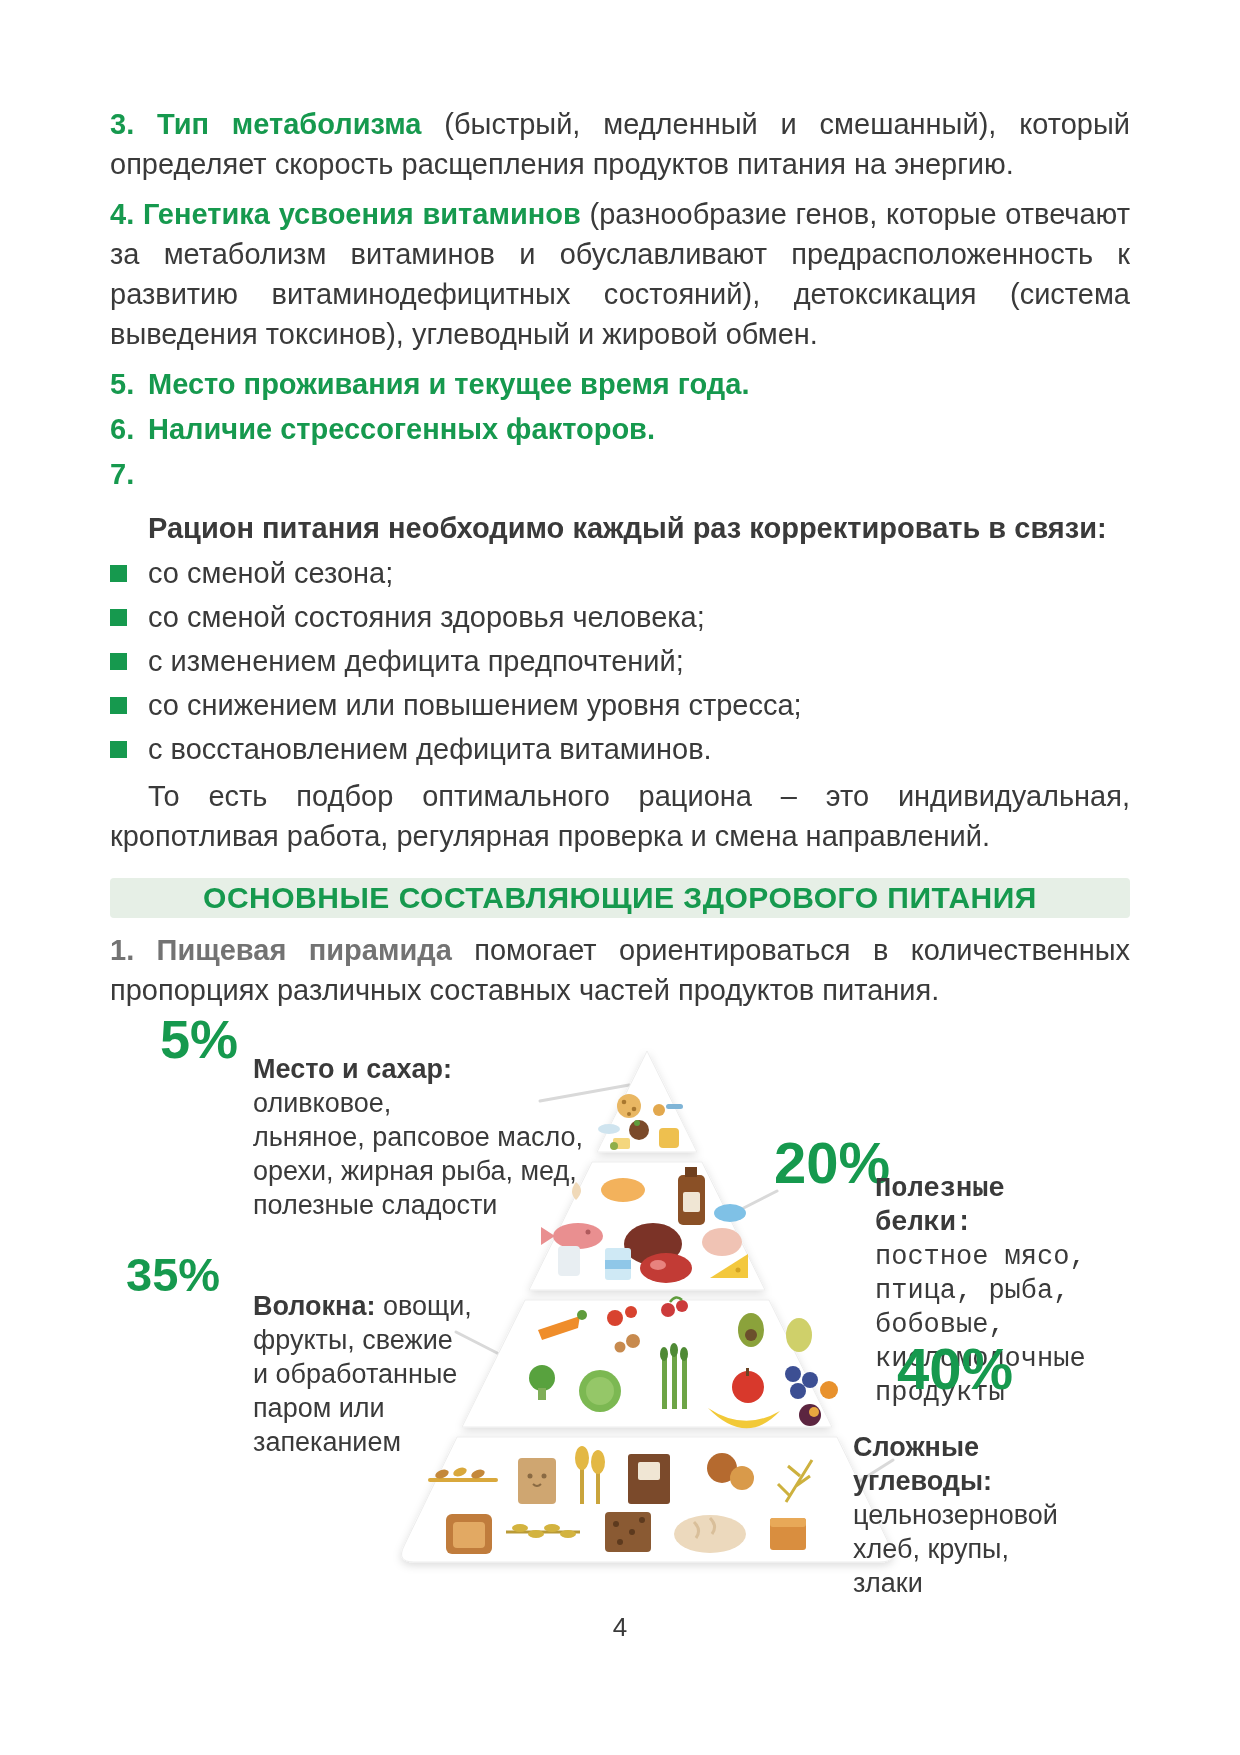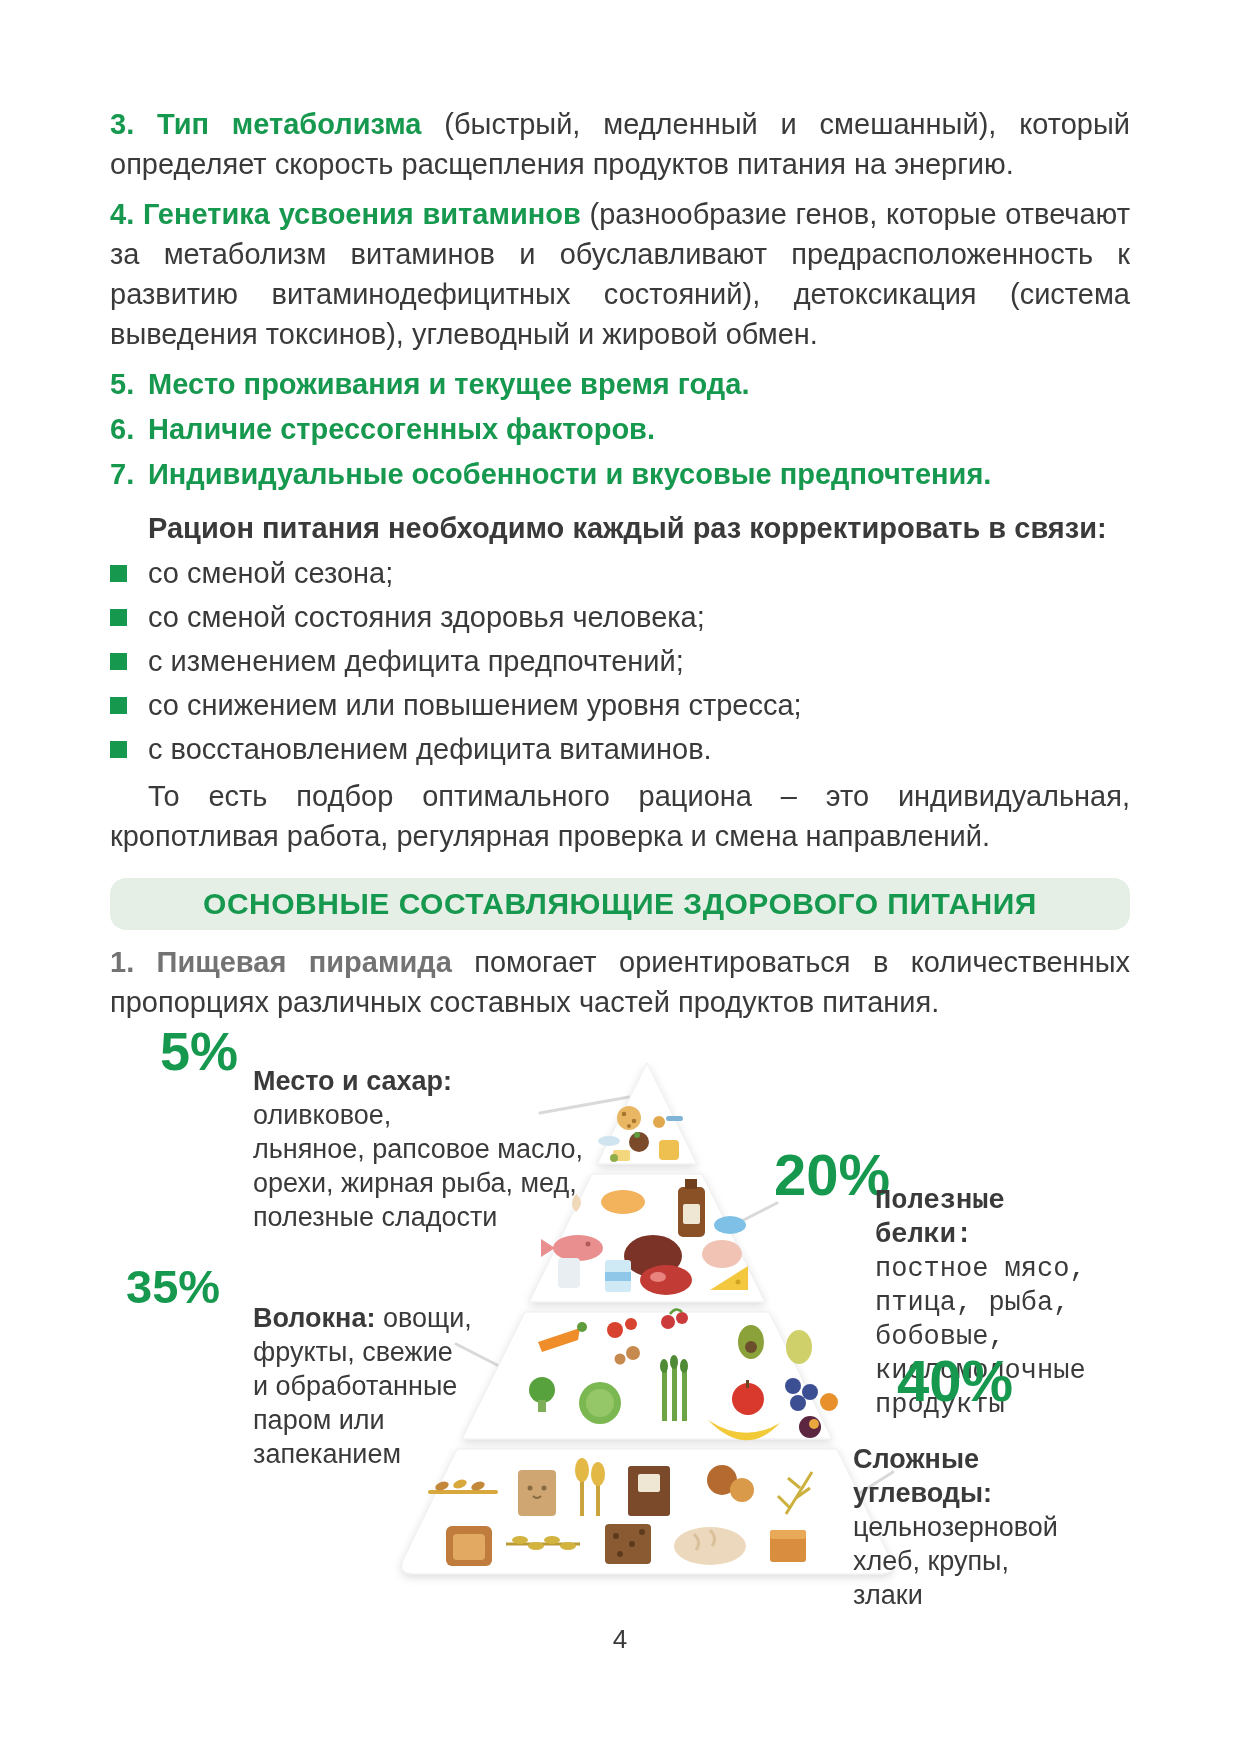--- a/index.html
+++ b/index.html
@@ -12,22 +12,22 @@
   .content { padding:104px 110px 0 110px; }
   .item-34 { text-align:justify; margin-bottom:10px; }
   .item-34 .lead { color:#16994e; font-weight:bold; }
   .item-567 { display:flex; font-weight:bold; color:#16994e; margin-bottom:5px; }
   .item-567 .num { width:38px; flex:0 0 38px; }
   .intro-bold { font-weight:bold; padding-left:38px; margin-top:14px; margin-bottom:5px; }
   .bullet-row { display:flex; align-items:flex-start; margin-bottom:4px; }
   .bullet-sq { width:17px; height:17px; background:#16994e; margin:12px 21px 0 0; flex:0 0 17px; }
   .closing-par { text-align:justify; text-indent:38px; margin-top:7px; }
   .banner {
-    margin-top:22px; height:52px; background:#e6efe6; border-radius:16px;
-    display:flex; align-items:center; justify-content:center;
+    margin-top:22px; height:40px; background:#e6efe6; border-radius:4px;
+    display:flex; align-items:flex-start; justify-content:center;
   }
   .banner-text { color:#16994e; font-weight:bold; font-size:30px; letter-spacing:0.5px; }
   .pyramid-intro { text-align:justify; margin-top:12px; }
   .pyramid-intro .lead { color:#737373; font-weight:bold; }
   .figure { position:relative; width:1020px; height:565px; margin-top:0; }
   .figure svg { position:absolute; left:0; top:0; }
   .pct { position:absolute; color:#16994e; font-weight:bold; line-height:1; }
   .pct-5  { left:50px;  top:2px;   font-size:54px; }
   .pct-20 { left:664px; top:124px; font-size:58px; }
   .pct-35 { left:16px;  top:241px; font-size:47px; }
@@ -57,21 +57,20 @@
     <div class="item-567">
       <span class="num">5.</span>
       <span>Место проживания и текущее время года.</span>
     </div>
     <div class="item-567">
       <span class="num">6.</span>
       <span>Наличие стрессогенных факторов.</span>
     </div>
     <div class="item-567">
       <span class="num">7.</span>
-      <span>Индивидуальные особенности и вкусовые предпочтения.</span>
     </div>
 
     <div class="intro-bold">Рацион питания необходимо каждый раз корректировать в связи:</div>
 
     <div>
       <div class="bullet-row">
         <span class="bullet-sq"></span>
         <span>со сменой сезона;</span>
       </div>
       <div class="bullet-row">

